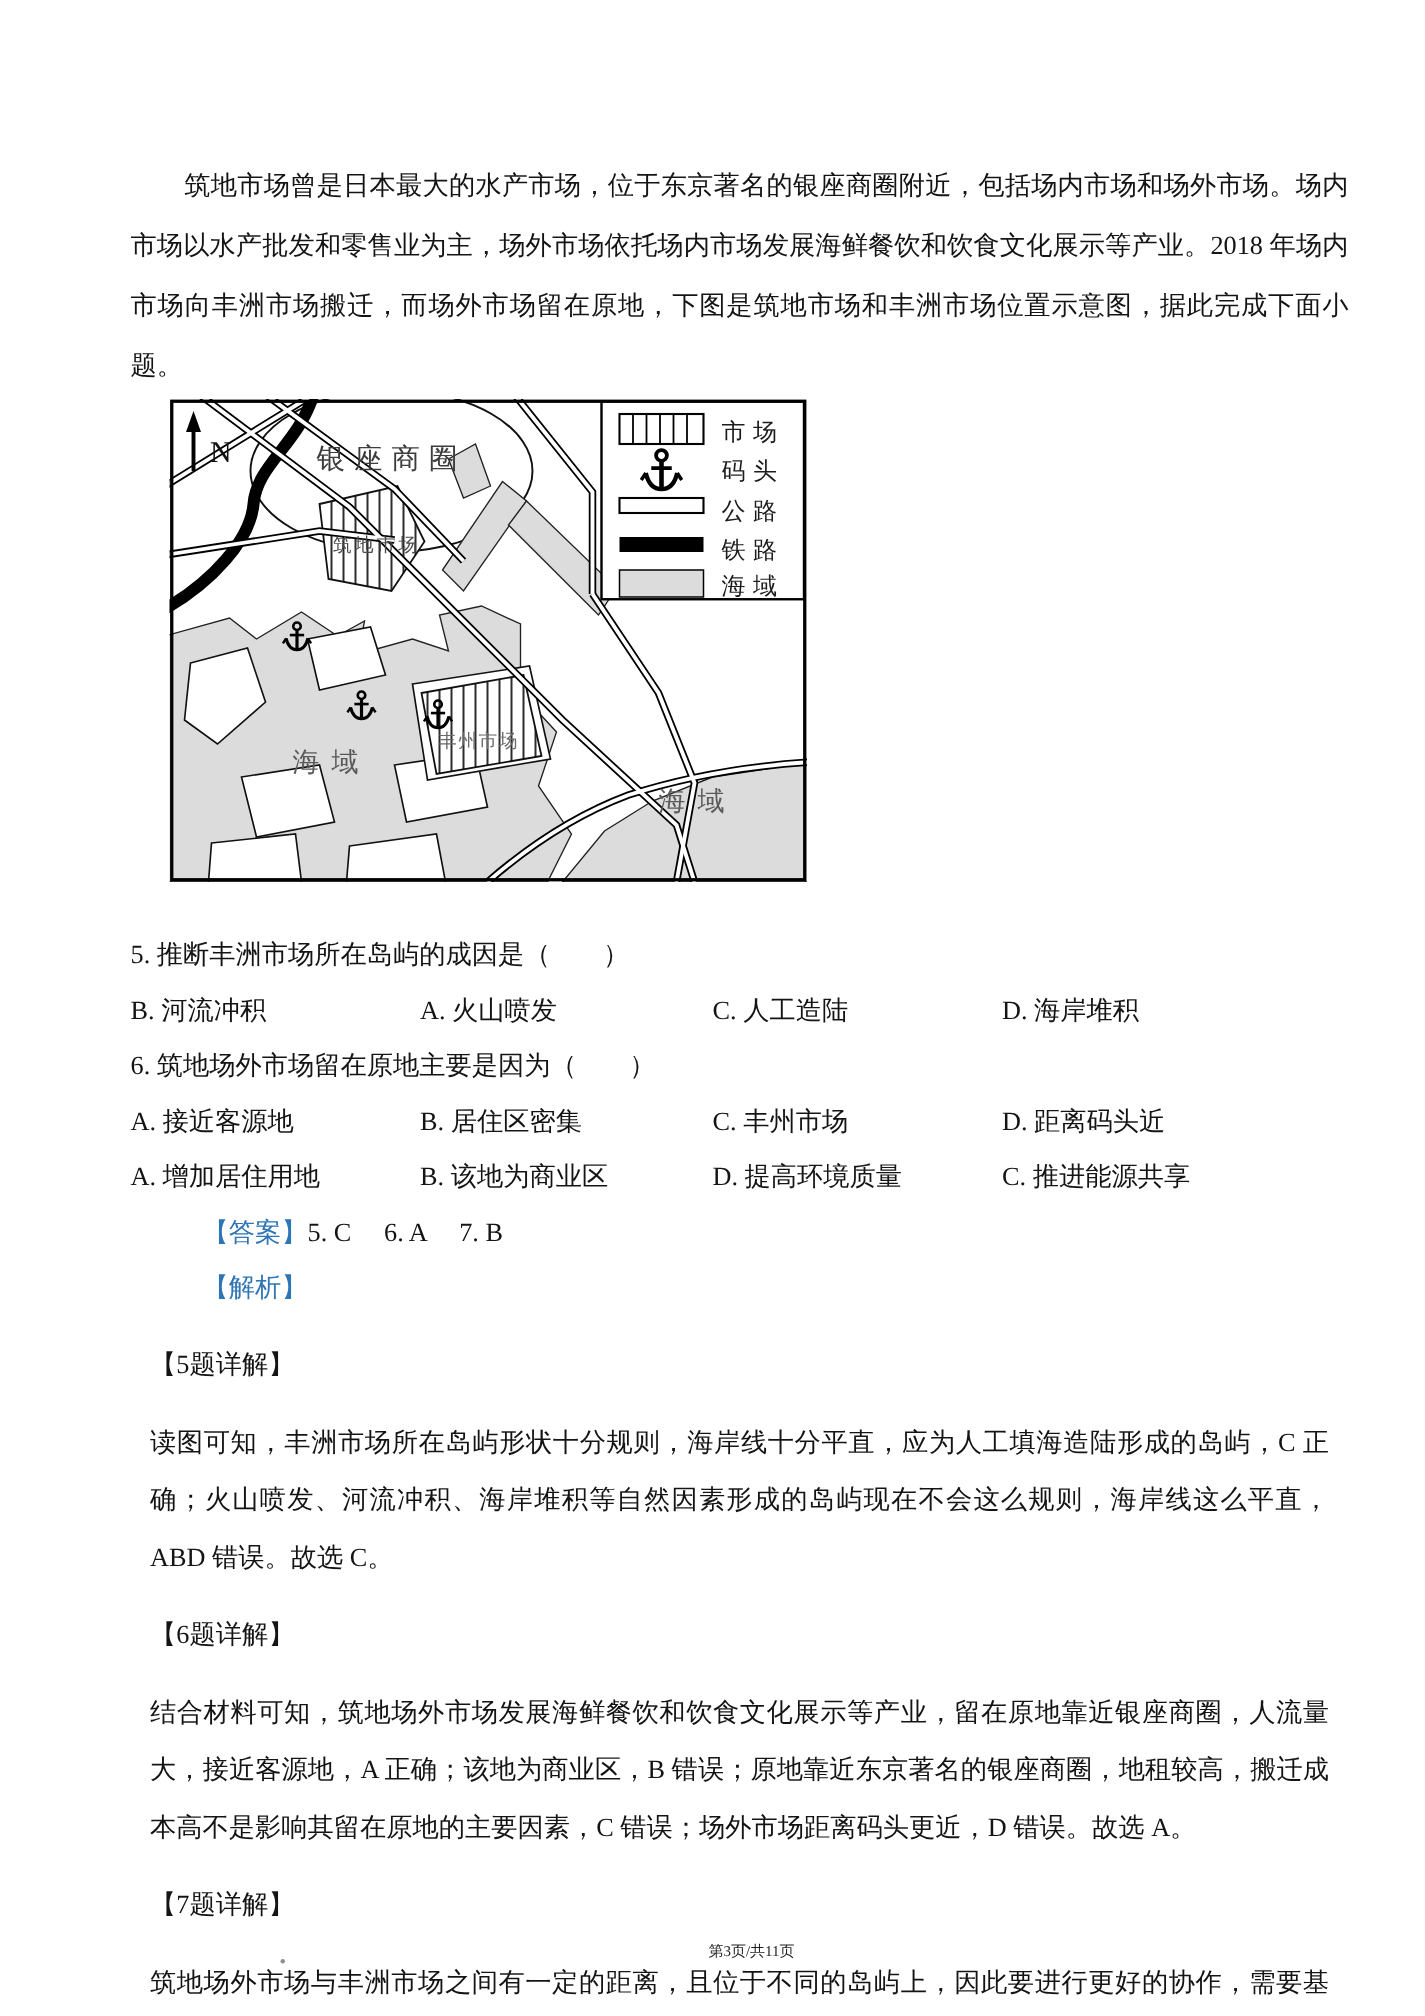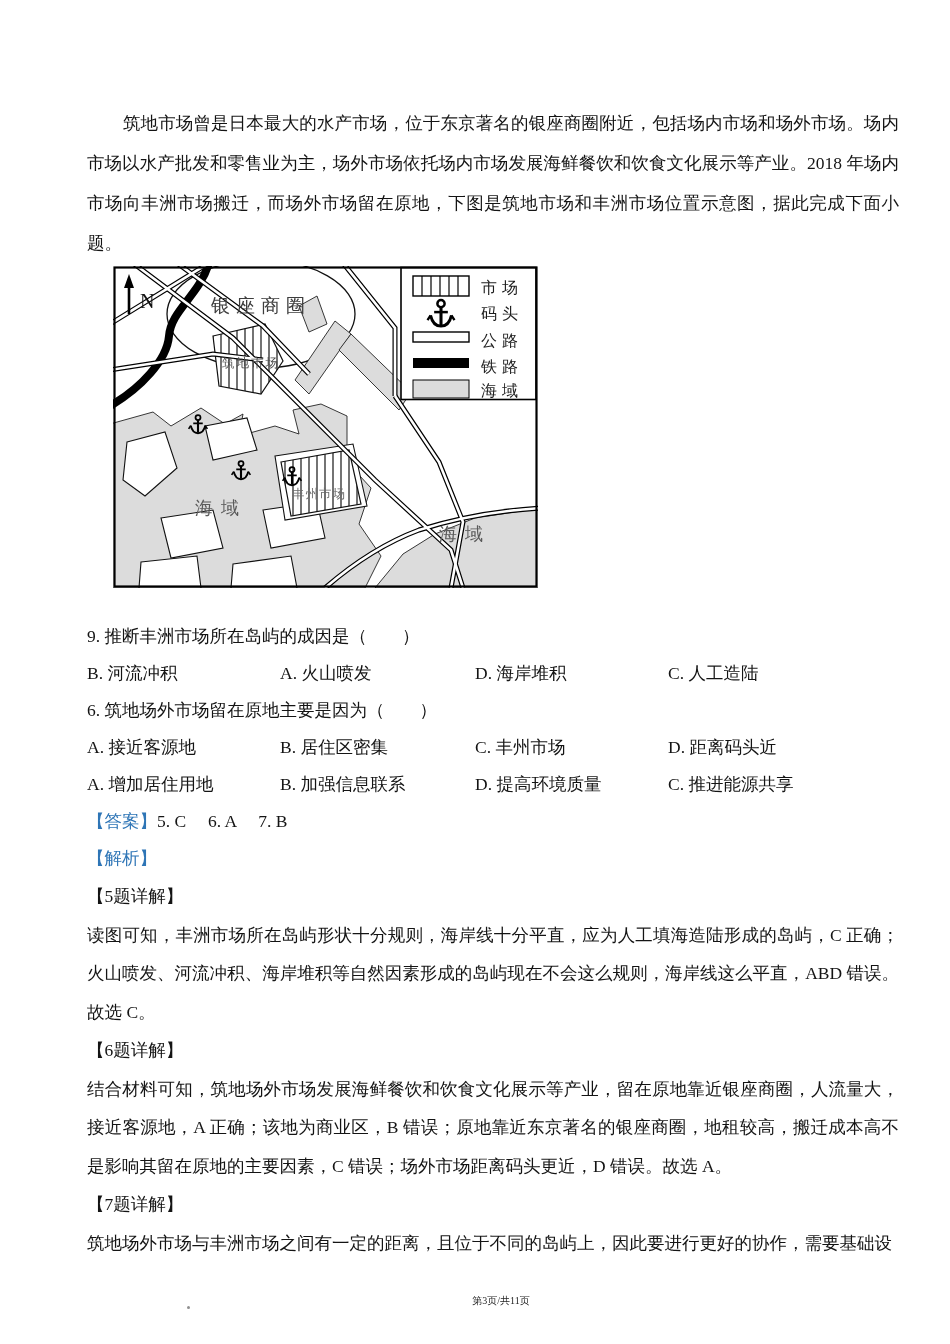--- a/index.html
+++ b/index.html
@@ -11,24 +11,24 @@
   }
   .content { position:absolute; left:87px; right:87px; top:0; }
   .intro {
     margin:103px 0 0 0; font-size:17.5px; line-height:40px;
     text-align:justify; text-indent:2.05em;
   }
   .map-fig { display:block; margin:3px 0 0 26px; width:425px; height:322px; }
   .questions { margin-top:30px; font-size:17.5px; }
   .qline { line-height:37px; }
   .opts { display:grid; grid-template-columns:193px 195px 193px 1fr; line-height:37px; }
-  .answer-line { line-height:37px; }
+  .answer-line { line-height:37px;margin-left:48px; }
   .tag-blue { color:#2E75B6; }
   .explain { font-size:17.5px; line-height:38.5px; text-align:justify; }
-  .explain p { margin:0; }
+  .explain p { margin:13px; }
   .footer {
     position:absolute; left:16px; right:0; top:1294px; text-align:center;
     font-size:10px; color:#1f1f1f;
   }
   .stray-dot {
     position:absolute; left:187px; top:1306px; width:3px; height:3px;
     background:#8f8f8f; border-radius:50%;
   }
   svg text { font-family:"Liberation Serif","DejaVu Serif",serif; }
 </style>
@@ -143,37 +143,37 @@
         <text x="368" y="53" font-size="16" letter-spacing="5" fill="#1c1c1c">码头</text>
         <text x="368" y="80" font-size="16" letter-spacing="5" fill="#1c1c1c">公路</text>
         <text x="368" y="106" font-size="16" letter-spacing="5" fill="#1c1c1c">铁路</text>
         <text x="368" y="130" font-size="16" letter-spacing="5" fill="#1c1c1c">海域</text>
       </g>
 
       <rect x="1.5" y="1.5" width="422" height="319" fill="none" stroke="#000" stroke-width="2.2"></rect>
     </svg>
 
     <div class="questions">
-      <div class="qline">9. 推断丰洲市场所在岛屿的成因是（　　）</div>
+      <div class="qline">5. 推断丰洲市场所在岛屿的成因是（　　）</div>
       <div class="opts">
         <span>B. 河流冲积</span>
         <span>A. 火山喷发</span>
+        <span>C. 人工造陆</span>
         <span>D. 海岸堆积</span>
-        <span>C. 人工造陆</span>
       </div>
       <div class="qline">6. 筑地场外市场留在原地主要是因为（　　）</div>
       <div class="opts">
         <span>A. 接近客源地</span>
         <span>B. 居住区密集</span>
         <span>C. 丰州市场</span>
         <span>D. 距离码头近</span>
       </div>
       <div class="opts">
         <span>A. 增加居住用地</span>
-        <span>B. 加强信息联系</span>
+        <span>B. 该地为商业区</span>
         <span>D. 提高环境质量</span>
         <span>C. 推进能源共享</span>
       </div>
       <div class="answer-line">
         <span class="tag-blue">【答案】</span><span>5. C　 6. A　 7. B</span>
       </div>
       <div class="answer-line">
         <span class="tag-blue">【解析】</span>
       </div>
     </div>

